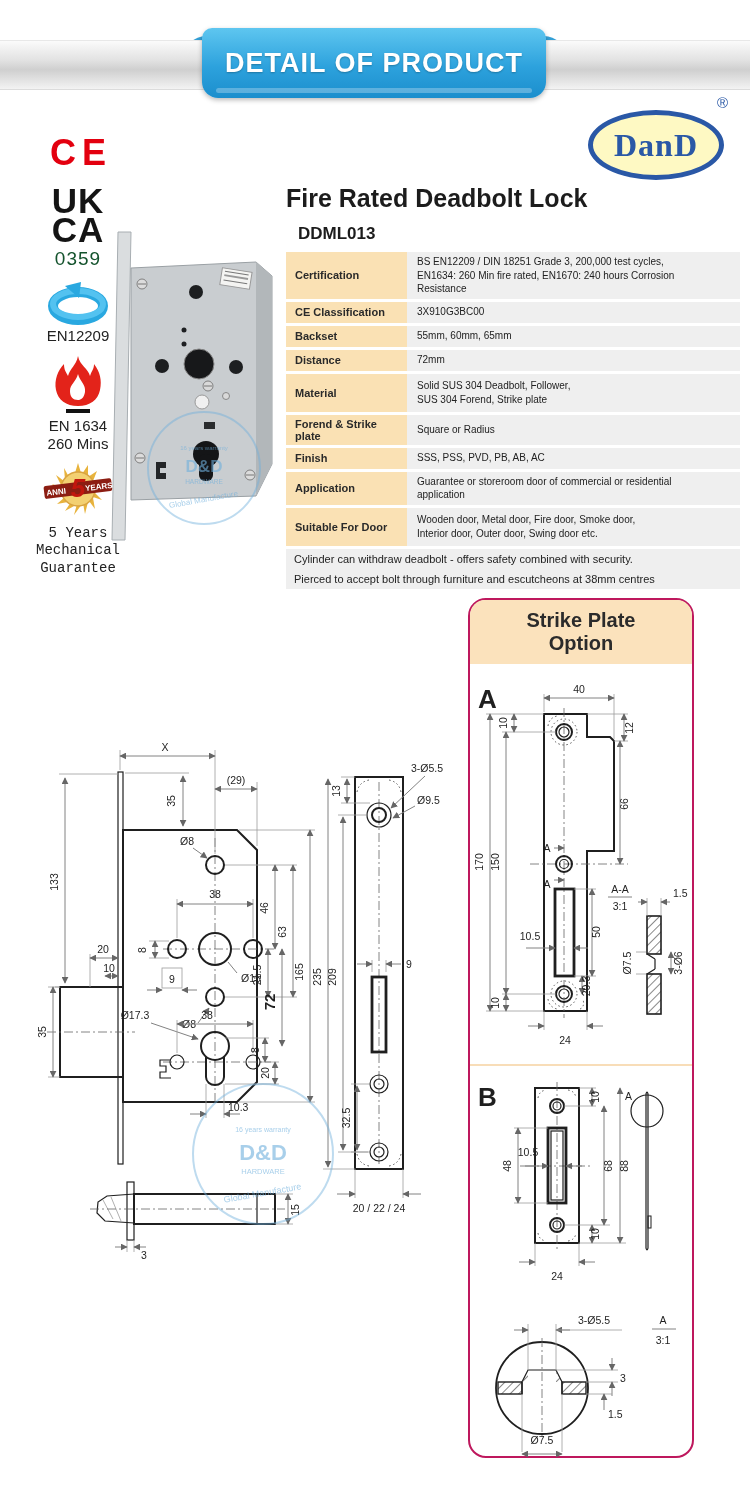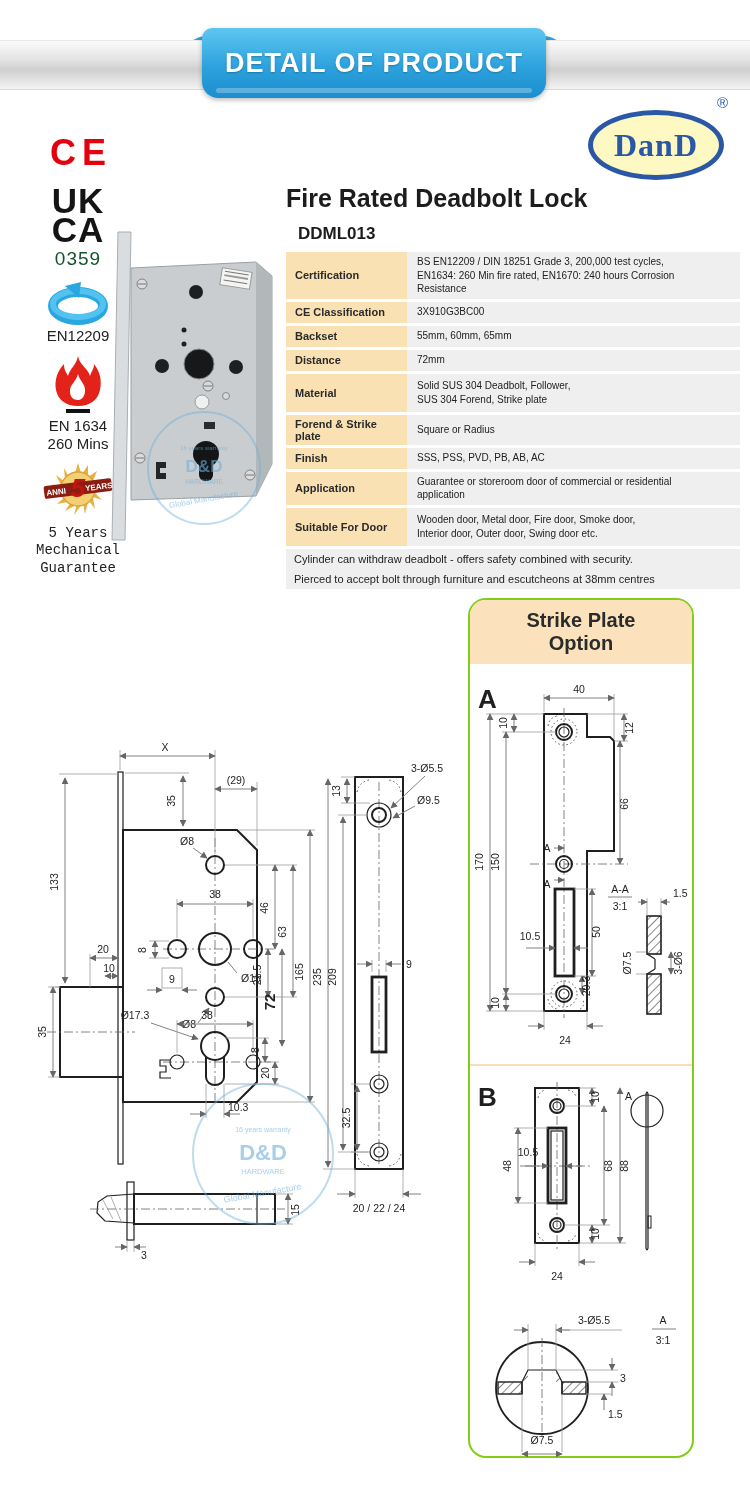--- a/index.html
+++ b/index.html
@@ -50,21 +50,21 @@
   .trow{display:flex;margin-bottom:3px;}
   .tlabel{width:121px;background:#fae1b4;font-size:11px;font-weight:bold;color:#2a2a2a;
     padding:3px 6px 3px 9px;display:flex;align-items:center;box-sizing:border-box;}
   .tvalue{flex:1;background:#efefef;font-size:10px;color:#222;padding:3px 20px 3px 10px;
     display:flex;align-items:center;white-space:pre-line;box-sizing:border-box;line-height:1.35;}
   .h1line{min-height:21px;} .h2line{min-height:38px;}
   .note{background:#efefef;font-size:11px;color:#222;padding:4px 8px;}
 
   
   .panel{position:absolute;left:468px;top:598px;width:226px;height:860px;z-index:2;
-    border:2px solid #84cc16;border-radius:18px;box-sizing:border-box;background:#fff;}
+    border:2px solid #be185d;border-radius:18px;box-sizing:border-box;background:#fff;}
   .panel-header{height:64px;background:#fbe2bc;border-radius:15px 15px 0 0;display:flex;
     flex-direction:column;align-items:center;justify-content:center;}
   .panel-header div{font-size:20px;font-weight:bold;color:#2b2b2b;line-height:1.15;}
   .divider{border:none;border-top:2px solid #f8ddb8;margin:0;}
 
   
   .main-drawing{position:absolute;left:35px;top:732px;z-index:1;}
   .photo{position:absolute;left:104px;top:226px;z-index:1;}
   .part{fill:none;stroke:#1f1f1f;stroke-width:2;}
   .thin{stroke-width:1.2;} .heavy{stroke-width:2.8;}

